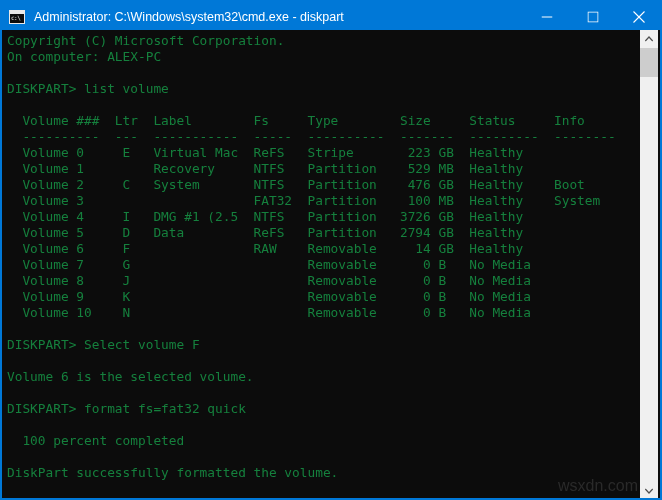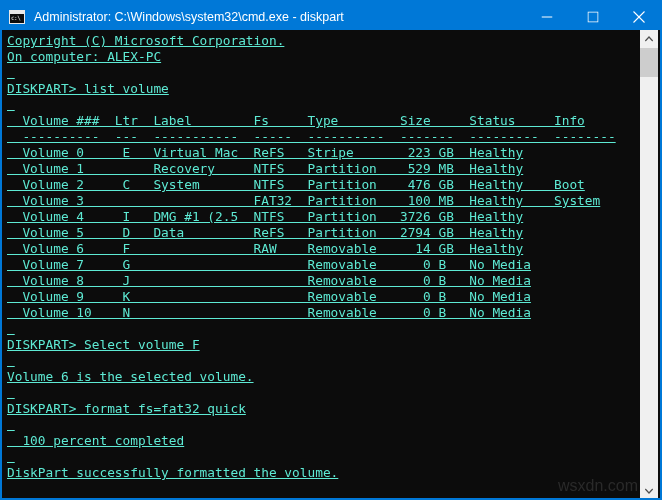--- a/index.html
+++ b/index.html
@@ -93,24 +93,23 @@
     width: 636px;
     height: 470px;
     overflow: hidden;
   }
   #lines {
     margin: 0;
     padding: 3px 0 0 3px;
     font-family: "DejaVu Sans Mono", monospace;
     font-size: 12.8px;
     line-height: 16px;
-    color: #5eead4;
+    color: #15803d;
     white-space: pre;
     letter-spacing: 0px;
-    text-decoration: underline;
   }
   .line { height: 16px; }
 
   
   #watermark {
     position: absolute;
     right: 22px;
     bottom: 3px;
     font-family: "Liberation Sans", sans-serif;
     font-size: 16px;

